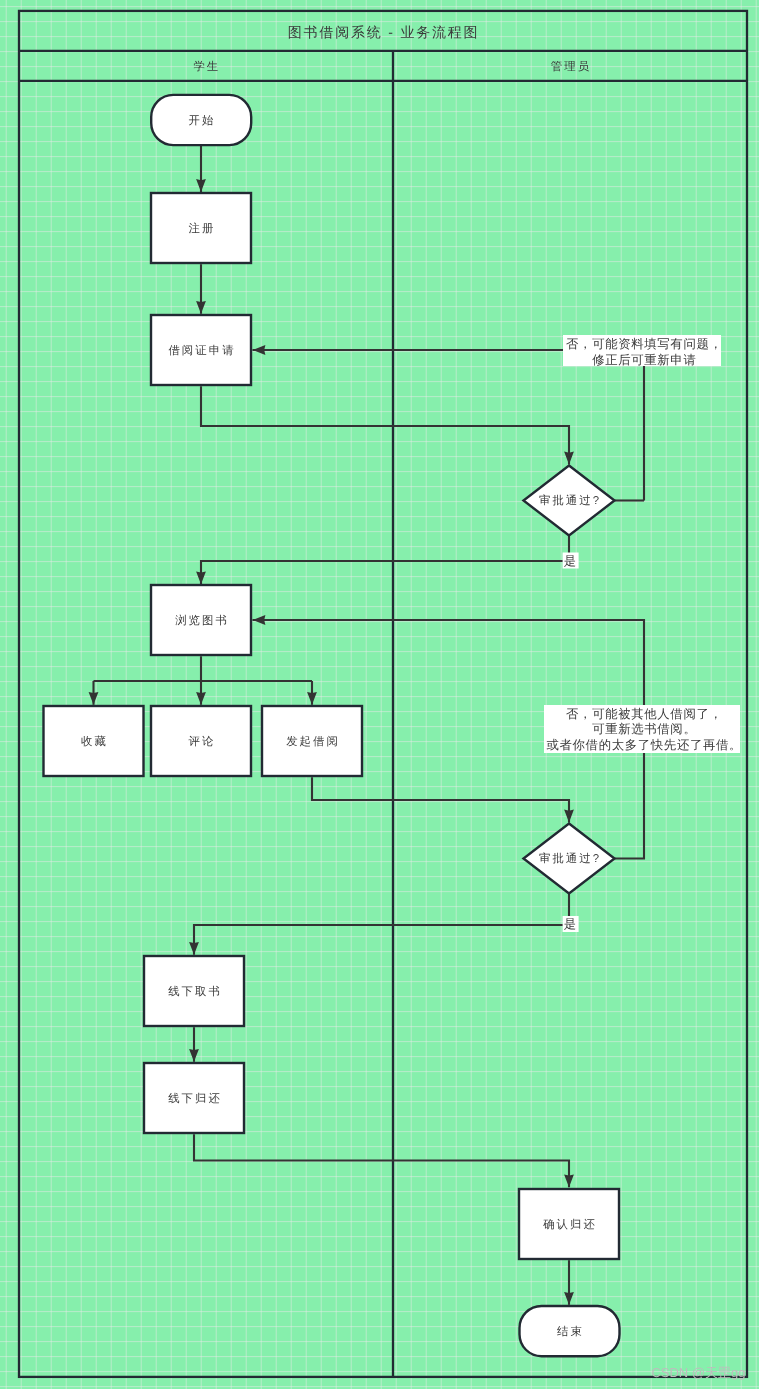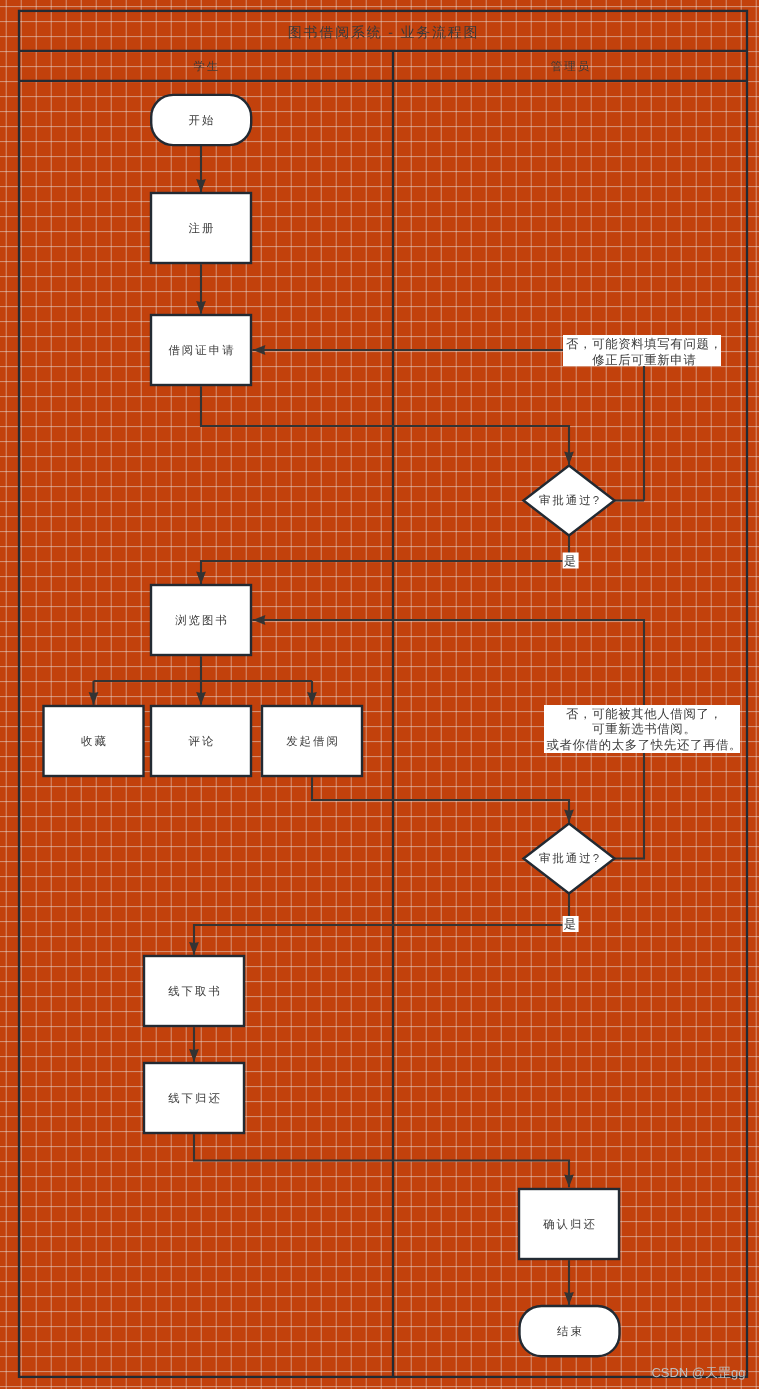--- a/index.html
+++ b/index.html
@@ -1,19 +1,19 @@
 <!DOCTYPE html>
 <html><head>
 <meta charset="utf-8">
 <title>flow</title>
 <style>
   html,body{margin:0;padding:0;background:#fff;}
   body{width:759px;height:1389px;overflow:hidden;
        font-family:"Liberation Sans","DejaVu Sans",sans-serif;}
-  #stage{position:relative;width:759px;height:1389px;background:#c2410c;}
+  #stage{position:relative;width:759px;height:1389px;background:#86efac;}
   svg{display:block;position:absolute;top:0;left:0;}
   text{text-rendering:geometricPrecision;}
   #stage{will-change:transform;}
   .nodetxt{font-size:11.4px;letter-spacing:2.05px;fill:#3a3a3a;text-anchor:middle;}
   .lanetxt{font-size:11.4px;letter-spacing:2.05px;fill:#3a3a3a;text-anchor:middle;}
   .titletxt{font-size:14px;letter-spacing:1.8px;fill:#3a3a3a;text-anchor:middle;}
   .edgetxt{font-size:12.4px;letter-spacing:0.65px;fill:#3a3a3a;text-anchor:middle;}
   .wm{font-size:13px;fill:#bdbdbd;text-anchor:end;}
   .sh{fill:#fff;stroke:#222a33;stroke-width:2.4;}
   .ln{fill:none;stroke:#222a33;stroke-width:2.3;}

